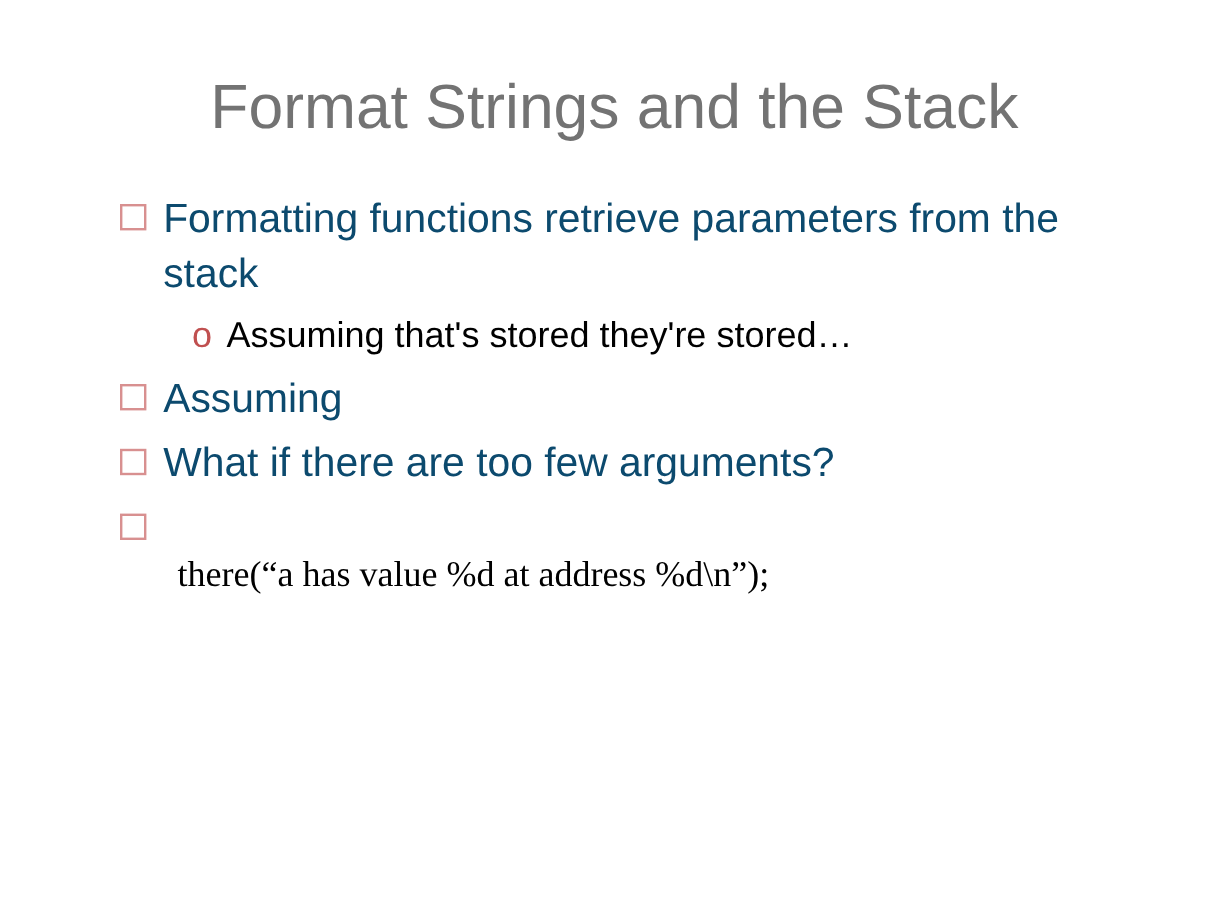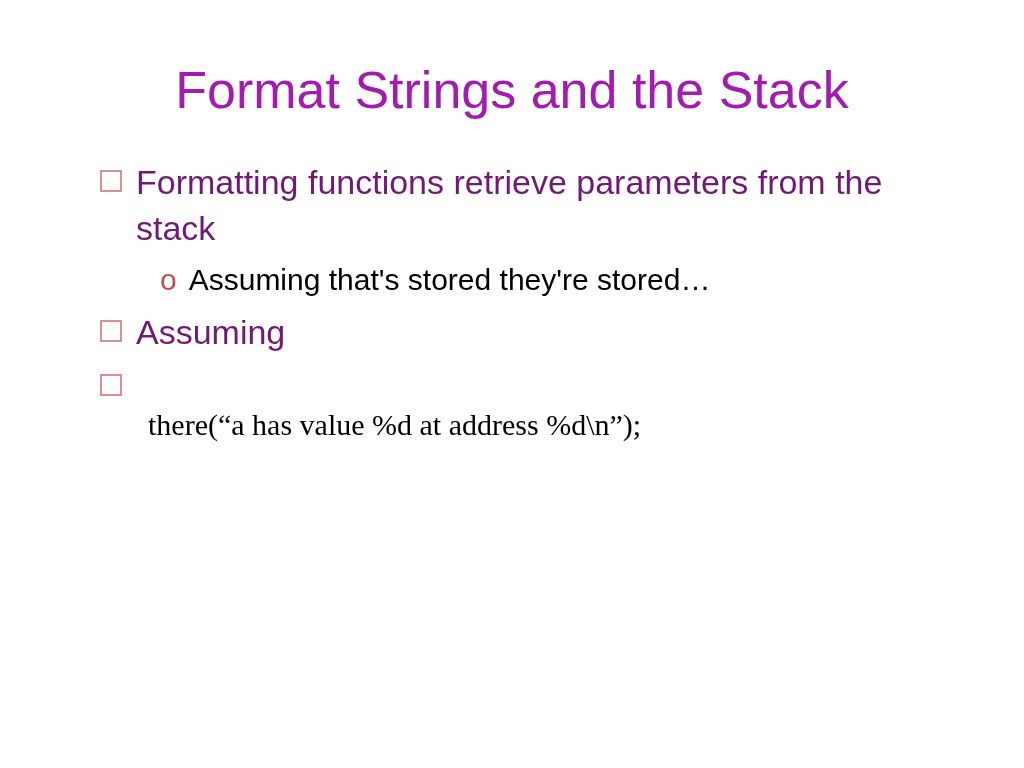--- a/index.html
+++ b/index.html
@@ -8,42 +8,42 @@
     width: 1024px;
     height: 768px;
     background: #ffffff;
     font-family: "Comic Sans MS", cursive, sans-serif;
     overflow: hidden;
   }
   .slide {
     padding: 60px 70px 40px 70px;
   }
   .title {
-    color: #a21caf;
+    color: #737373;
     font-size: 52px;
     text-align: center;
     margin-bottom: 40px;
     font-weight: normal;
   }
   .bullet-l1 {
     display: flex;
     align-items: flex-start;
     margin-bottom: 8px;
     margin-left: 30px;
   }
   .bullet-l1 .marker {
     width: 18px;
     height: 18px;
     border: 2px solid #d89090;
     margin-top: 10px;
     margin-right: 14px;
     flex-shrink: 0;
   }
   .bullet-l1 .text {
-    color: #701a75;
+    color: #0c4a6e;
     font-size: 34px;
     line-height: 1.35;
   }
   .bullet-l2 {
     display: flex;
     align-items: flex-start;
     margin-left: 90px;
     margin-bottom: 10px;
   }
   .bullet-l2 .marker {
@@ -82,19 +82,23 @@
     <div class="marker">o</div>
     <div class="text">Assuming that's stored they're stored…</div>
   </div>
 
   <div class="bullet-l1">
     <div class="marker"></div>
     <div class="text">Assuming</div>
   </div>
 
 
+  <div class="bullet-l1">
+    <div class="marker"></div>
+    <div class="text">What if there are too few arguments?</div>
+  </div>
 
   <div class="bullet-l1">
     <div class="marker"></div>
   </div>
 
   <div class="code-line">there(“a has value %d at address %d\n”);</div>
 </div>
 
 </body></html>

